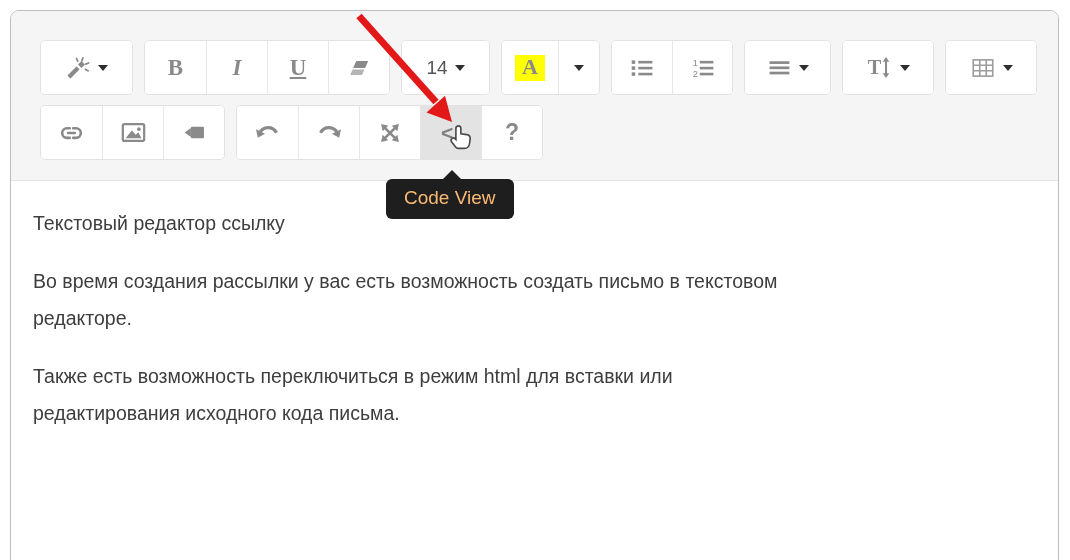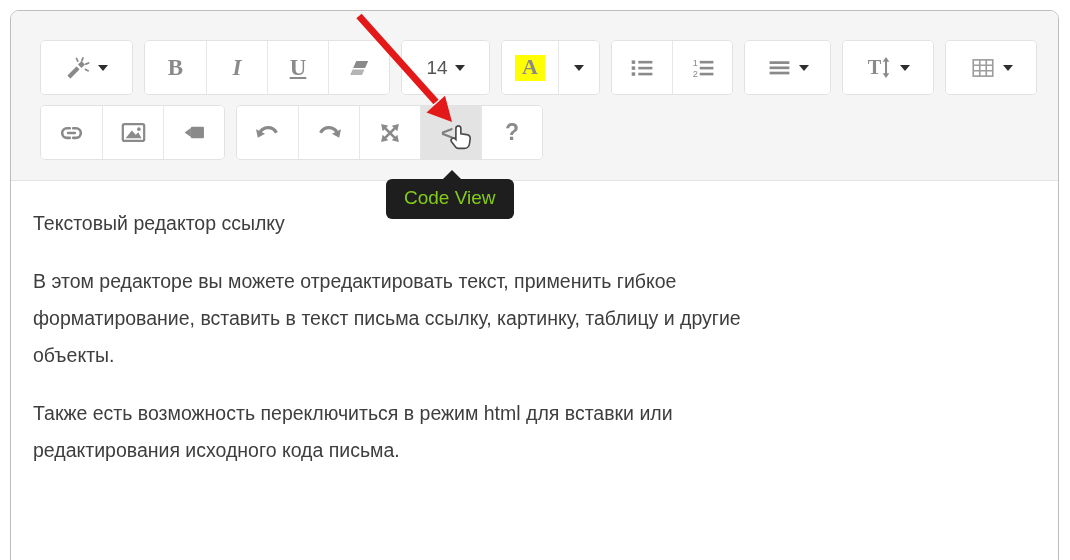--- a/index.html
+++ b/index.html
@@ -60,21 +60,21 @@
   .content p {
     margin:0 0 21px 0; font-size:19.5px; line-height:37px; color:#3e3e3e;
     white-space:pre-line;
   }
   .overlay {
     position:absolute; left:0; top:0; width:1070px; height:560px;
     pointer-events:none; z-index:30;
   }
   .tooltip {
     position:absolute; left:386px; top:179px; z-index:25;
-    background:#1e1e1e; color:#84cc16; font-size:19px;
+    background:#1e1e1e; color:#fdba74; font-size:19px;
     padding:8px 18px 10px; border-radius:6px; white-space:nowrap;
   }
   .tooltip::before {
     content:""; position:absolute; top:-9px; left:56px;
     border-left:10px solid transparent; border-right:10px solid transparent;
     border-bottom:10px solid #1e1e1e;
   }
 </style>
 </head>
 <body>
@@ -290,23 +290,22 @@
         <div class="btn">
           <span class="help-glyph">?</span>
         </div>
       </div>
 
     </div>
   </div>
 
   <div class="content">
     <p>Текстовый редактор ссылку</p>
-    <p>В этом редакторе вы можете отредактировать текст, применить гибкое
-форматирование, вставить в текст письма ссылку, картинку, таблицу и другие
-объекты.</p>
+    <p>Во время создания рассылки у вас есть возможность создать письмо в текстовом
+редакторе.</p>
     <p>Также есть возможность переключиться в режим html для вставки или
 редактирования исходного кода письма.</p>
   </div>
 
 </div>
 
 <div class="tooltip">
   <span>Code View</span>
 </div>
 

